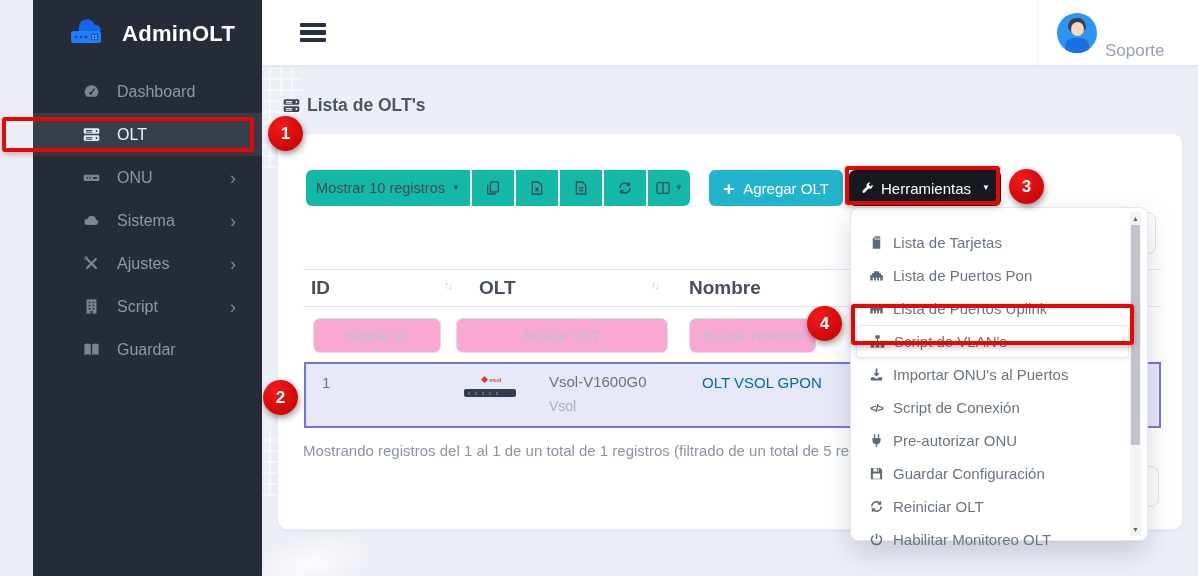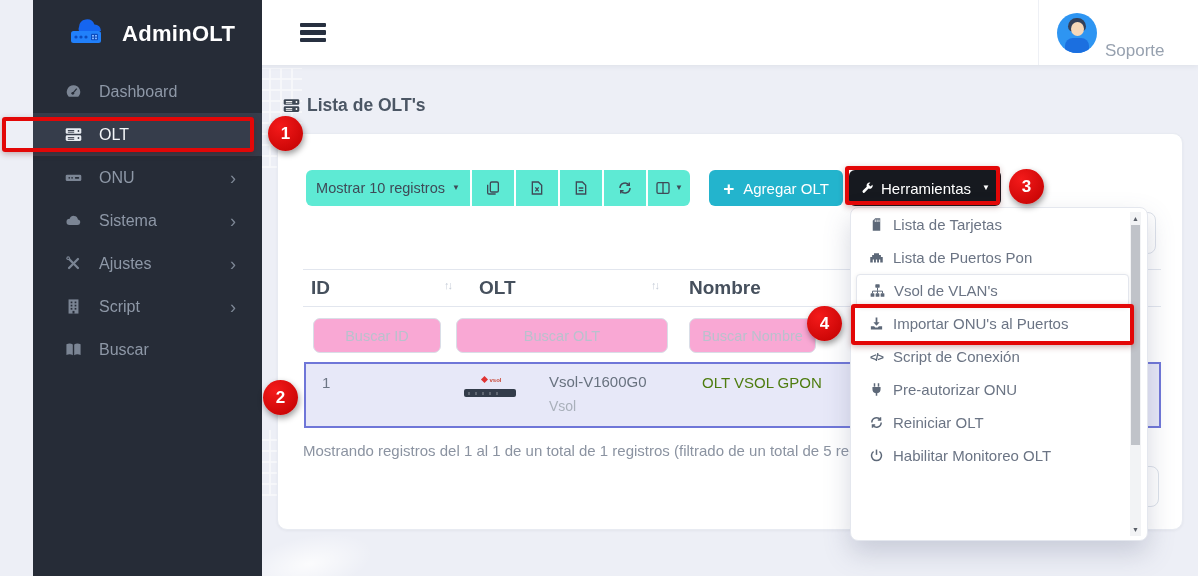--- a/index.html
+++ b/index.html
@@ -5,21 +5,21 @@
   * { margin:0; padding:0; box-sizing:border-box; }
   html,body { width:1198px; height:576px; overflow:hidden; }
   body { font-family:"Liberation Sans","DejaVu Sans",sans-serif; }
   .stage { position:relative; width:1198px; height:576px; background:#edeff6; overflow:hidden; }
 
   
   .sidebar { position:absolute; left:0; top:0; width:229px; height:576px; background:#262c37; z-index:10;margin-left:33px; }
   .brand { height:68px; display:flex; align-items:center; padding-left:36px; gap:9px; }
   .brand-text { color:#fff; font-size:22px; font-weight:800; letter-spacing:.3px; }
   .nav { position:absolute; top:70px; left:0; right:0; }
-  .side-item { position:relative; height:43px; display:flex; align-items:center; padding-left:30px; gap:16px; color:#8e98a7; font-size:16px; cursor:pointer; }
+  .side-item { position:relative; height:43px; display:flex; align-items:center; padding-left:48px; gap:16px; color:#8e98a7; font-size:16px; cursor:pointer; }
   .side-item .s-icon { width:20px; height:18px; display:flex; align-items:center; justify-content:center; color:#7b8594; }
   .side-item .s-icon svg { width:17px; height:17px; }
   .side-item.active { background:#363d4b; color:#f4f6f9; }
   .side-item.active .s-icon { color:#e8ecf2; }
   .chev { position:absolute; right:26px; font-size:18px; color:#7d8795; line-height:1; }
 
   
   .topbar { position:absolute; left:256px; top:0; width:942px; height:65px; background:#fff; box-shadow:0 1px 6px rgba(40,50,70,.08); z-index:5; }
   .hamburger { position:absolute; left:44px; top:23px; width:26px; height:19px; cursor:pointer; }
   .hamburger i { display:block; height:4.4px; background:#273040; border-radius:1px; margin-bottom:2.9px; }
@@ -41,21 +41,21 @@
   
   .page-title { position:absolute; left:283px; top:95px; display:flex; align-items:center; gap:7px; z-index:6; }
   .page-title .t-icon { color:#3d4754; display:flex; }
   .page-title .t-icon svg { width:17px; height:17px; }
   .page-title .t-text { font-size:17.5px; font-weight:bold; color:#4b5664; }
 
   
   .card { position:absolute; left:277px; top:133px; width:906px; height:397px; background:#fff; border:1px solid #e8ebf2; border-radius:10px; box-shadow:0 1px 3px rgba(30,40,60,.05); z-index:6; }
 
   .btn-group { position:absolute; left:28px; top:36px; height:36px; display:flex; border-radius:6px; overflow:hidden; }
-  .seg { background:#5eead4; display:flex; align-items:center; justify-content:center; color:#3f4a57; cursor:pointer; }
+  .seg { background:#14b8a6; display:flex; align-items:center; justify-content:center; color:#3f4a57; cursor:pointer; }
   .seg + .seg { border-left:2px solid #fff; }
   .seg-label { width:164px; font-size:14.5px; gap:7px; }
   .seg-icon { width:44px; }
   .seg-icon svg { width:16px; height:16px; }
   .caret { font-size:8px; line-height:1; }
   .seg .caret { color:#3f4a57; }
 
   .add-btn { position:absolute; left:431px; top:36px; width:134px; height:36px; background:#23b4cd; border-radius:6px; border:none; color:#fff; font-size:15px; display:flex; align-items:center; justify-content:center; gap:9px; cursor:pointer; font-family:inherit; }
   .add-btn .plus { font-size:19px; font-weight:bold; line-height:1; }
   .tools-btn { position:absolute; left:571px; top:36px; width:152px; height:36px; background:#16191f; border-radius:6px; border:none; color:#fff; font-size:15px; display:flex; align-items:center; justify-content:center; gap:7px; cursor:pointer; font-family:inherit; }
@@ -81,26 +81,26 @@
   .cell-id { position:absolute; left:16px; top:10px; font-size:15px; color:#6d7685; }
   .device { position:absolute; left:158px; top:9px; width:56px; }
   .dev-logo { display:flex; align-items:center; gap:2px; justify-content:center; height:13px; }
   .dev-mark { width:5px; height:5px; background:#e03333; transform:rotate(45deg); }
   .dev-name { font-size:6px; color:#c94a3a; font-weight:bold; }
   .dev-bar { margin-top:3px; width:52px; height:8px; background:#333c4a; border-radius:2px;
      background-image:repeating-linear-gradient(90deg, rgba(255,255,255,.22) 0 2px, transparent 2px 7px);
      background-size:60% 3px; background-position:4px 2.5px; background-repeat:no-repeat; background-color:#333c4a; }
   .cell-model { position:absolute; left:243px; top:9px; font-size:15px; color:#68727f; }
   .cell-brand { position:absolute; left:243px; top:34px; font-size:14px; color:#a9b0ba; }
-  .cell-nombre { position:absolute; left:396px; top:10px; font-size:15px; color:#4d7c0f; }
+  .cell-nombre { position:absolute; left:396px; top:10px; font-size:15px; color:#0369a1; }
 
   .summary { position:absolute; left:25px; top:308px; font-size:15px; color:#8b93a1; white-space:nowrap; }
 
   
-  .dropdown { position:absolute; left:850px; top:207px; width:298px; height:334px; background:#fff; border:1px solid #e4e7ee; border-radius:8px; box-shadow:0 12px 26px rgba(90,100,130,.25); z-index:60; padding-top:0; }
+  .dropdown { position:absolute; left:850px; top:207px; width:298px; height:334px; background:#fff; border:1px solid #e4e7ee; border-radius:8px; box-shadow:0 12px 26px rgba(90,100,130,.25); z-index:60; padding-top:18px; }
   .menu-item { height:33px; display:flex; align-items:center; padding-left:17px; gap:8px; cursor:pointer; }
   .menu-item .m-icon { width:17px; height:16px; display:flex; align-items:center; justify-content:center; color:#5d6878; flex:none; }
   .menu-item .m-icon svg { width:15px; height:15px; }
   .menu-item .m-label { font-size:15px; color:#6b7484; white-space:nowrap; }
   .menu-item.hl { background:#fff; border:1px solid #e3e6ed; border-radius:4px; margin:0 18px 0 5px; box-shadow:0 1px 5px rgba(0,0,0,.08); padding-left:12px; }
   .code-glyph { font-size:11px; font-weight:bold; letter-spacing:-1px; }
 
   .dd-scrollbar { position:absolute; right:6px; top:4px; bottom:4px; width:11px; background:#f2f3f5; }
   .dd-arrow { position:absolute; left:0; width:11px; height:11px; font-size:7px; color:#5a5f68; display:flex; align-items:center; justify-content:center; cursor:pointer; }
   .dd-up { top:1px; } .dd-down { bottom:1px; }
@@ -233,21 +233,21 @@
         <span class="s-label">Script</span>
         <span class="chev">›</span>
       </div>
 
       <div class="side-item">
         <span class="s-icon">
           <svg viewBox="0 0 24 24" fill="currentColor">
               <path d="M2 4.5C5 3 8.5 3 11 4.8V20c-2.5-1.8-6-1.8-9-.3zM22 4.5C19 3 15.5 3 13 4.8V20c2.5-1.8 6-1.8 9-.3z"></path>
             </svg>
         </span>
-        <span class="s-label">Buscar</span>
+        <span class="s-label">Guardar</span>
       </div>
 
     </div>
   </div>
 
   <div class="topbar">
     <div class="hamburger">
         <i></i>
         <i></i>
         <i></i>
@@ -395,32 +395,40 @@
 
     <div class="menu-item">
       <span class="m-icon">
         <svg viewBox="0 0 24 24" fill="currentColor">
             <path d="M2 20v-9h3V8h3V5h8v3h3v3h3v9h-4v-5h-2v5h-3v-5h-2v5H8v-5H6v5z"></path>
           </svg>
       </span>
       <span class="m-label">Lista de Puertos Pon</span>
     </div>
 
+    <div class="menu-item">
+      <span class="m-icon">
+        <svg viewBox="0 0 24 24" fill="currentColor">
+            <path d="M2 20v-9h3V8h3V5h8v3h3v3h3v9h-4v-5h-2v5h-3v-5h-2v5H8v-5H6v5z"></path>
+          </svg>
+      </span>
+      <span class="m-label">Lista de Puertos Uplink</span>
+    </div>
 
     <div class="menu-item hl">
       <span class="m-icon">
         <svg viewBox="0 0 24 24" fill="currentColor">
             <rect x="8.5" y="2" width="7" height="5.5" rx="1"></rect>
             <rect x="1" y="16.5" width="6" height="5.5" rx="1"></rect>
             <rect x="9" y="16.5" width="6" height="5.5" rx="1"></rect>
             <rect x="17" y="16.5" width="6" height="5.5" rx="1"></rect>
             <path d="M12 7.5v4.5M4 16.5V13h16v3.5M12 12v4.5" stroke="currentColor" stroke-width="1.6" fill="none"></path>
           </svg>
       </span>
-      <span class="m-label">Vsol de VLAN's</span>
+      <span class="m-label">Script de VLAN's</span>
     </div>
 
     <div class="menu-item">
       <span class="m-icon">
         <svg viewBox="0 0 24 24" fill="currentColor">
             <path d="M10.6 2.5h2.8v7.5H17L12 15.5 7 10h3.6z"></path>
             <path d="M3 16.5h5.2l1.8 2h4l1.8-2H21v5H3z"></path>
           </svg>
       </span>
       <span class="m-label">Importar ONU's al Puertos</span>
@@ -437,20 +445,31 @@
       <span class="m-icon">
         <svg viewBox="0 0 24 24" fill="currentColor">
             <rect x="7.6" y="2" width="2.4" height="5.5"></rect>
             <rect x="14" y="2" width="2.4" height="5.5"></rect>
             <path d="M5.5 8h13v3.5a6.5 6.5 0 0 1-5.3 6.4V22h-2.4v-4.1a6.5 6.5 0 0 1-5.3-6.4z"></path>
           </svg>
       </span>
       <span class="m-label">Pre-autorizar ONU</span>
     </div>
 
+    <div class="menu-item">
+      <span class="m-icon">
+        <svg viewBox="0 0 24 24" fill="currentColor">
+            <path d="M3 3h15l3 3v15H3z"></path>
+            <rect x="7" y="3.8" width="8.5" height="5" fill="#fff"></rect>
+            <rect x="6.2" y="12" width="11.6" height="8.2" rx="1" fill="#fff"></rect>
+            <rect x="12.5" y="4.6" width="2" height="3.4" fill="currentColor"></rect>
+          </svg>
+      </span>
+      <span class="m-label">Guardar Configuración</span>
+    </div>
 
     <div class="menu-item">
       <span class="m-icon">
         <svg viewBox="0 0 24 24" fill="none" stroke="currentColor" stroke-width="2.4">
             <path d="M19.5 12a7.5 7.5 0 0 1-13.7 4.2M4.5 12a7.5 7.5 0 0 1 13.7-4.2"></path>
             <path d="M18.4 3.6v4.3h-4.3M5.6 20.4v-4.3h4.3"></path>
           </svg>
       </span>
       <span class="m-label">Reiniciar OLT</span>
     </div>

